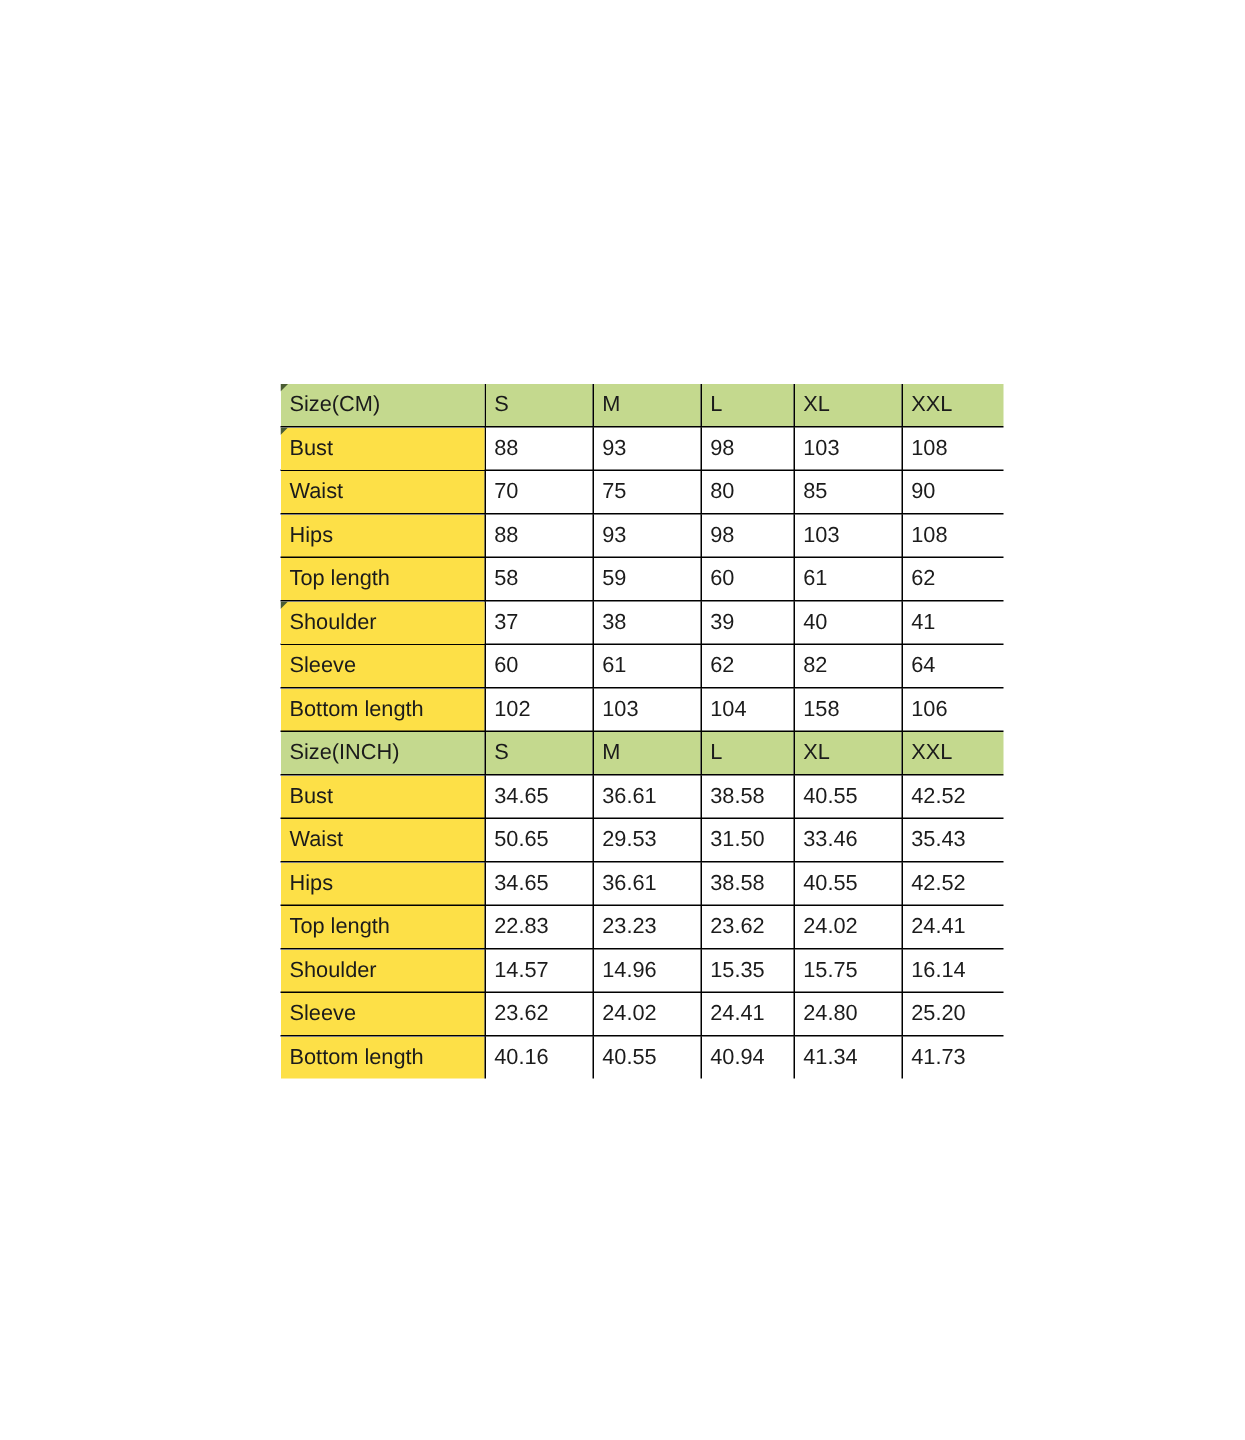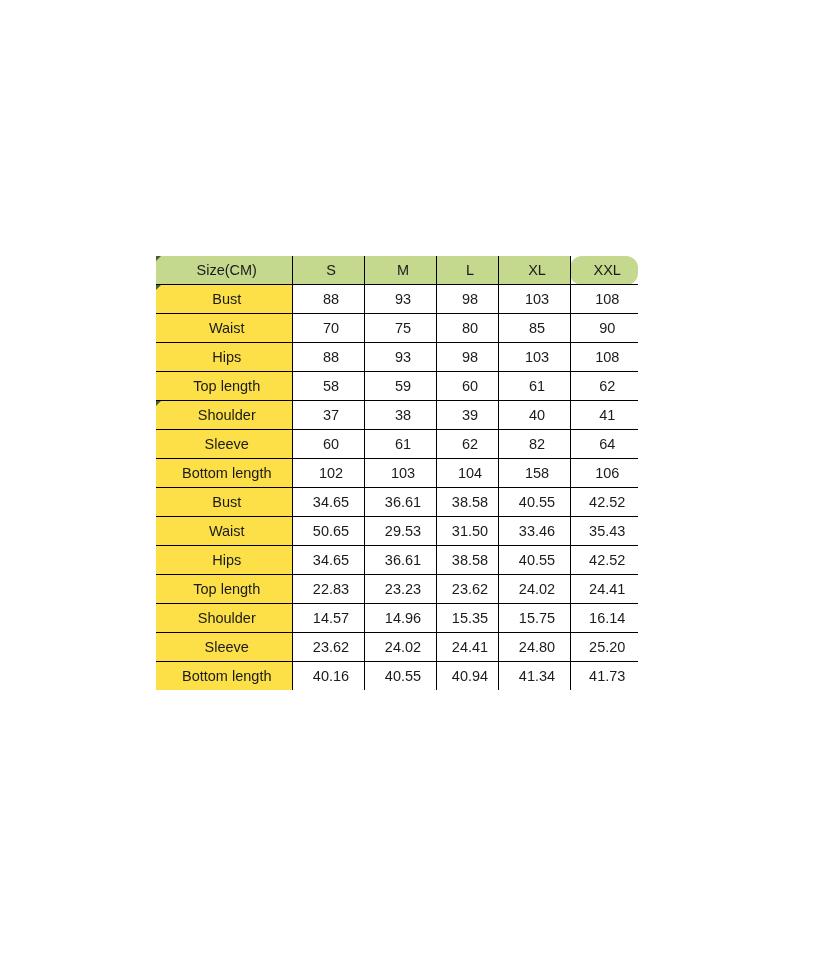--- a/index.html
+++ b/index.html
@@ -20,24 +20,23 @@
   
   .page {
     position: absolute;
     inset: 0;
     background: #ffffff;
   }
 
   
   .size-chart-wrap {
     position: absolute;
-    left: 156px;
+    left: 187px;
     top: 256px;
     width: 482px;
-    text-align: center;
   }
 
   table.size-chart {
     border-collapse: collapse;
     table-layout: fixed;
     width: 482px;
     background: #ffffff;
   }
 
   table.size-chart col.c-label { width: 136px; }
@@ -57,21 +56,20 @@
     overflow: hidden;
     border-bottom: 1px solid #000000;
     border-right: 1px solid #000000;
     vertical-align: middle;
     background: #ffffff;
   }
 
   
   table.size-chart td.last-col {
     border-right: none;
-    border-radius: 12px;
   }
 
   
   table.size-chart tr.last-row td {
     border-bottom: none;
   }
 
   
   table.size-chart tr.section-header td {
     background: #c4d98e;
@@ -185,20 +183,28 @@
 
         <tr>
           <td class="row-label">Bottom length</td>
           <td>102</td>
           <td>103</td>
           <td>104</td>
           <td>158</td>
           <td class="last-col">106</td>
         </tr>
 
+        <tr class="section-header">
+          <td class="row-label">Size(INCH)</td>
+          <td>S</td>
+          <td>M</td>
+          <td>L</td>
+          <td>XL</td>
+          <td class="last-col">XXL</td>
+        </tr>
 
         <tr>
           <td class="row-label">Bust</td>
           <td>34.65</td>
           <td>36.61</td>
           <td>38.58</td>
           <td>40.55</td>
           <td class="last-col">42.52</td>
         </tr>
 

